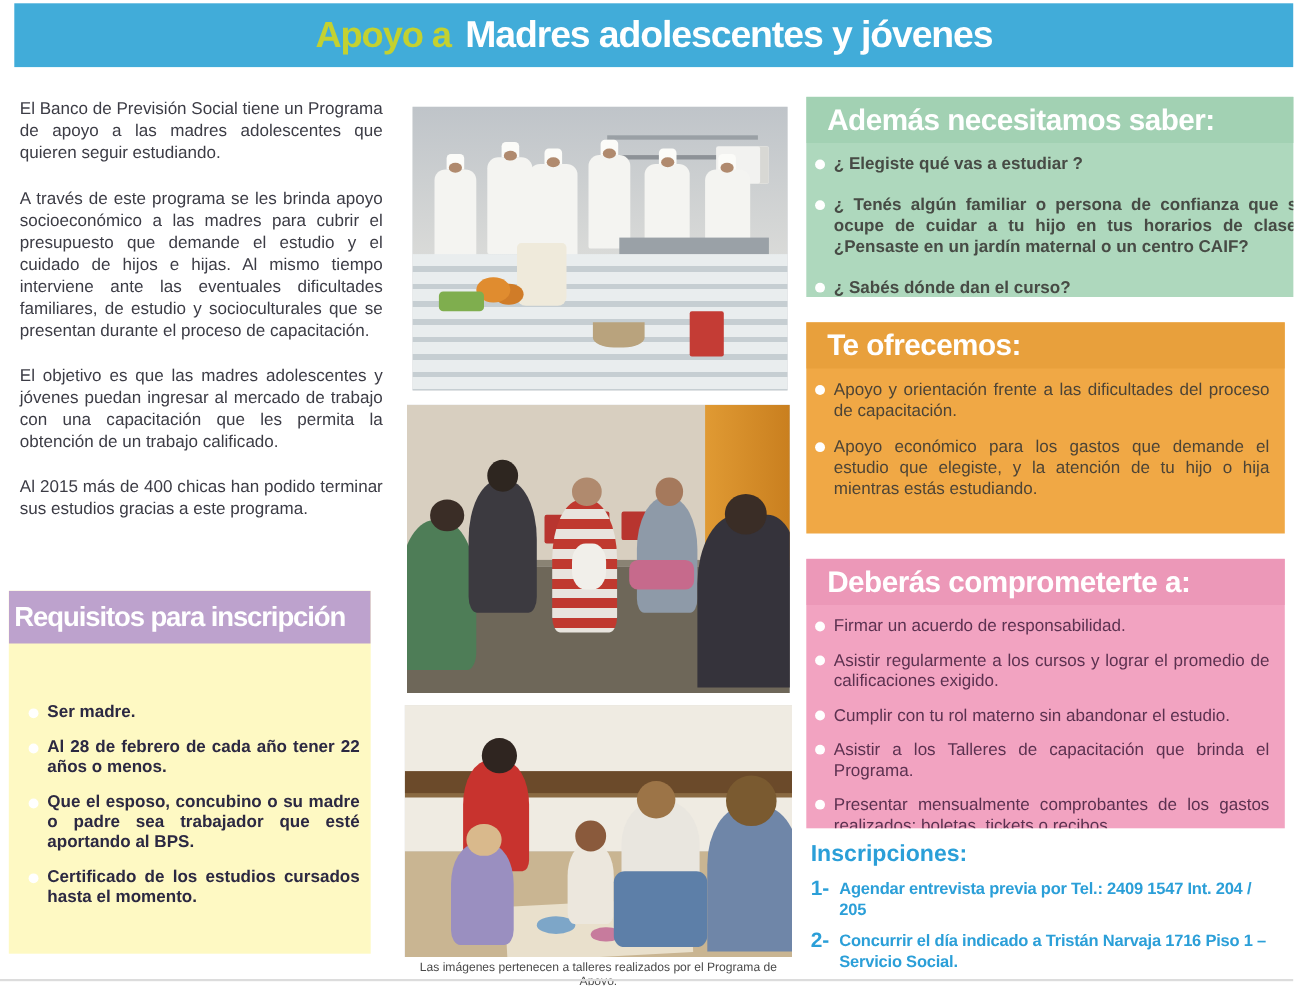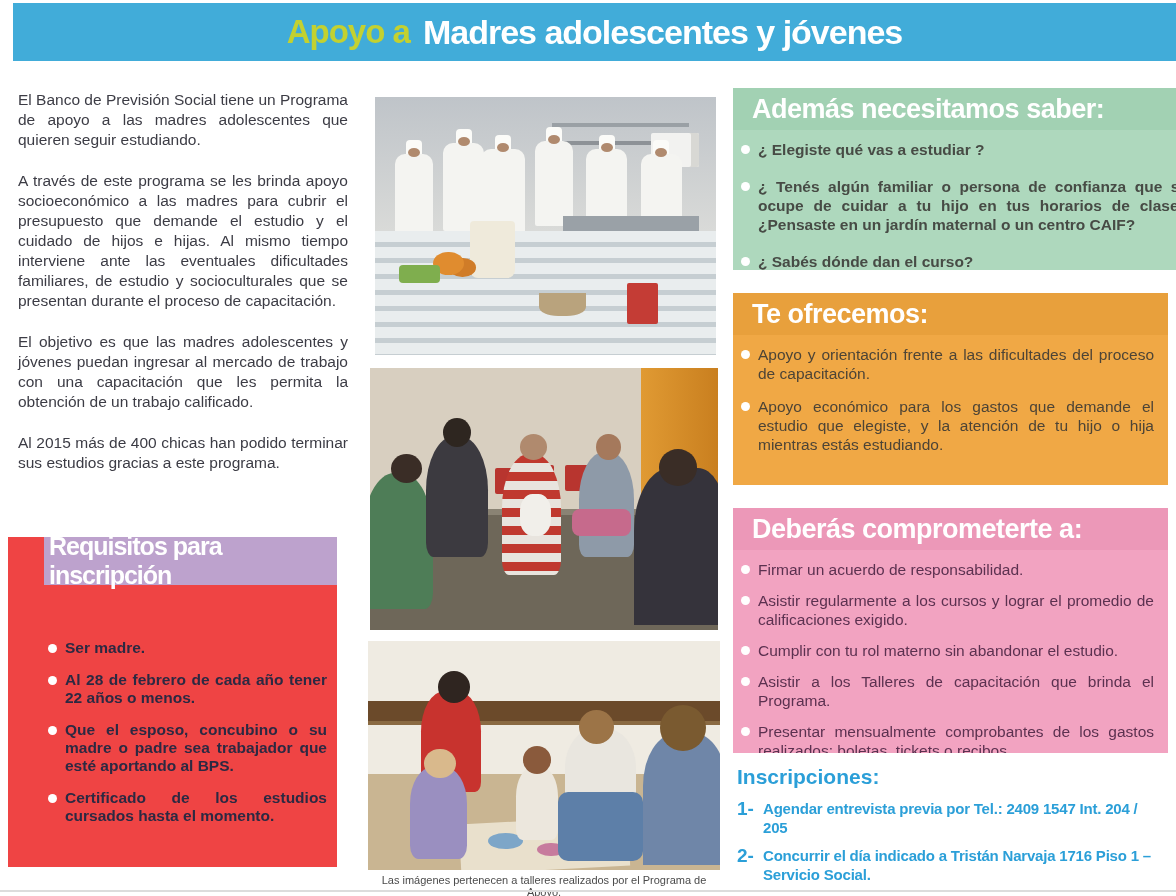--- a/index.html
+++ b/index.html
@@ -31,23 +31,23 @@
   .box-green  li { color:#474b45; margin-bottom:18px;font-weight:bold; }
 
   .box-orange { left:733px; top:293px; width:435px; height:192px; background:#f0a845; }
   .box-orange .box-title { background:#e8a03c; }
   .box-orange li { color:#4d4436; margin-bottom:14px; }
 
   .box-pink   { left:733px; top:508px; width:435px; height:245px; background:#f2a3c1; }
   .box-pink   .box-title { background:#ec98b8; }
   .box-pink   li { color:#5c3150; margin-bottom:12px; }
 
-  .box-purple { left:8px; top:537px; width:329px; height:330px; background:#ef4444;padding-left:36px; }
+  .box-purple { left:8px; top:537px; width:329px; height:330px; background:#fef9c3; }
   .box-purple .box-title { background:#bda2cd; height:48px; padding-left:5px; font-size:25px; letter-spacing:-1px; }
-  .box-purple ul { padding:54px 10px 0 4px; }
+  .box-purple ul { padding:54px 10px 0 4px;margin-left:14px; }
   .box-purple li { font-weight:bold; color:#2c2942; font-size:15.5px; line-height:18px; margin-bottom:14px; }
 
   
   .inscripciones { position:absolute; left:737px; top:765px; width:426px; color:#2b9fd8; }
   .inscripciones .ins-title { font-size:21px; font-weight:bold; margin-bottom:10px; }
   .step { display:flex; align-items:flex-start; margin-bottom:9px; }
   .step .num { font-size:19px; font-weight:bold; flex:0 0 26px; line-height:19px; }
   .step .stxt { font-size:15px; font-weight:bold; line-height:19px; letter-spacing:-0.2px; }
 
   

